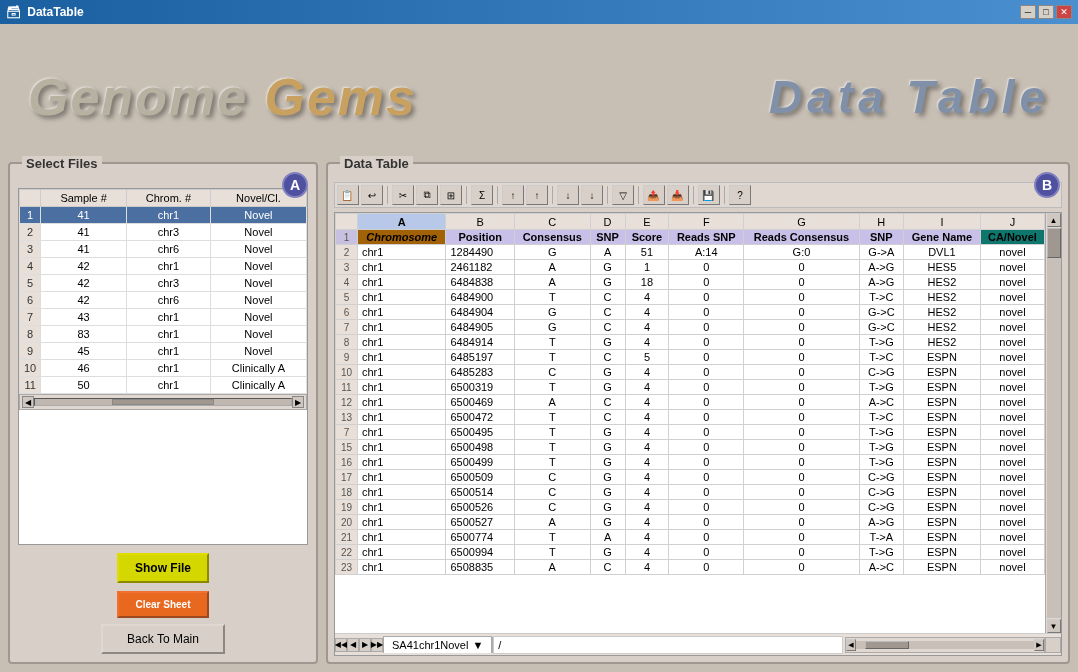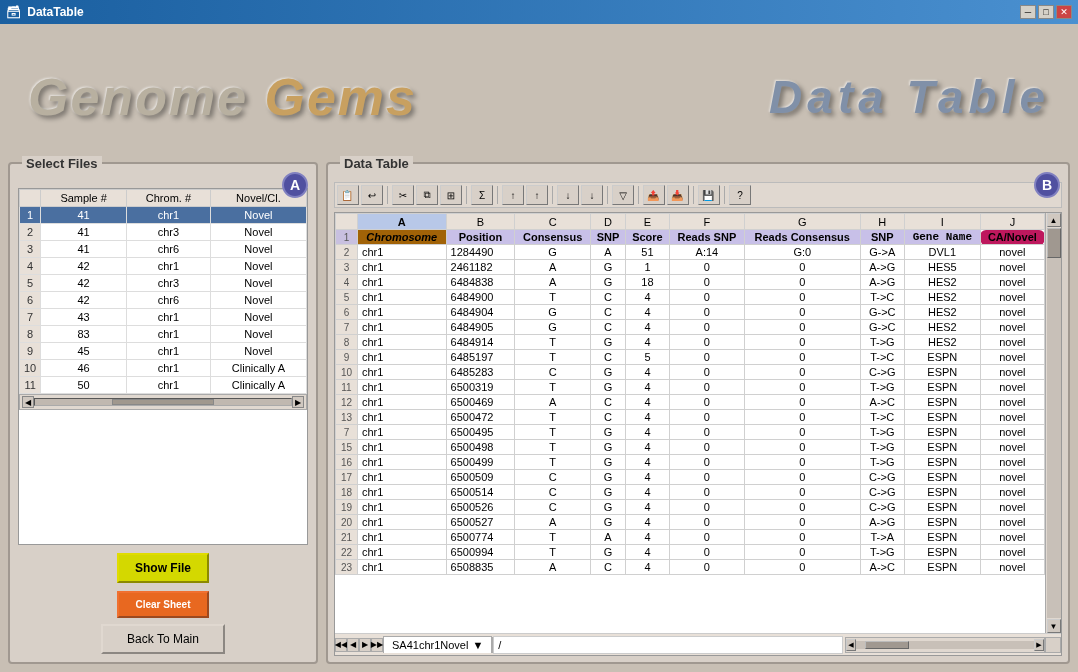--- a/index.html
+++ b/index.html
@@ -535,22 +535,22 @@
                   <tr>
   <td class="row-num" style="background:#c8c0e0;">1</td>
   <td style="background:#a16207; font-weight:bold; text-align:center;font-style:italic;">Chromosome</td>
                     <td style="background:#c8c0e8; font-weight:bold; text-align:center;">Position</td>
                     <td style="background:#c8c0e8; font-weight:bold; text-align:center;">Consensus</td>
                     <td style="background:#c8c0e8; font-weight:bold; text-align:center;">SNP</td>
                     <td style="background:#c8c0e8; font-weight:bold; text-align:center;margin-top:24px;">Score</td>
                     <td style="background:#c8c0e8; font-weight:bold; text-align:center;">Reads SNP</td>
                     <td style="background:#c8c0e8; font-weight:bold; text-align:center;">Reads Consensus</td>
                     <td style="background:#c8c0e8; font-weight:bold; text-align:center;">SNP</td>
-                    <td style="background:#c8c0e8; font-weight:bold; text-align:center;font-family:Liberation Mono, monospace;">Gene Name</td>
-                    <td style="background:#be185d; font-weight:bold; text-align:center;border-radius:6px;">CA/Novel</td>
+                    <td style="background:#c8c0e8; font-weight:bold; text-align:center;">Gene Name</td>
+                    <td style="background:#0f766e; font-weight:bold; text-align:center;">CA/Novel</td>
 </tr>
                   <tr>
     <td class="row-num">2</td>
     <td class="chr-col">chr1</td>
     <td class="pos-col">1284490</td>
     <td class="cons-col">G</td>
     <td class="snp-col">A</td>
     <td class="score-col">51</td>
     <td class="rsnp-col">A:14</td>
     <td class="rcons-col">G:0</td>

